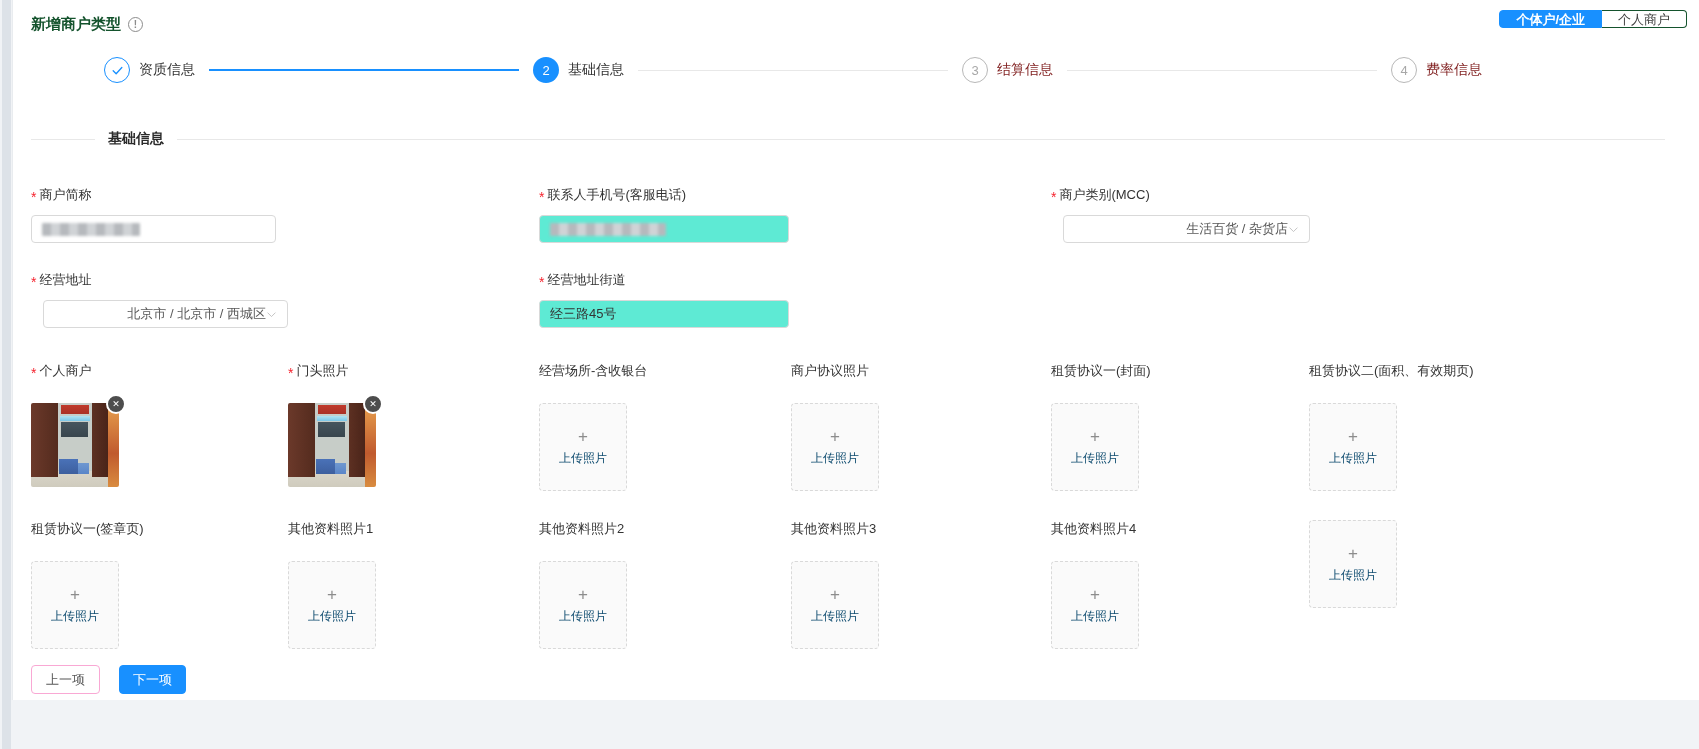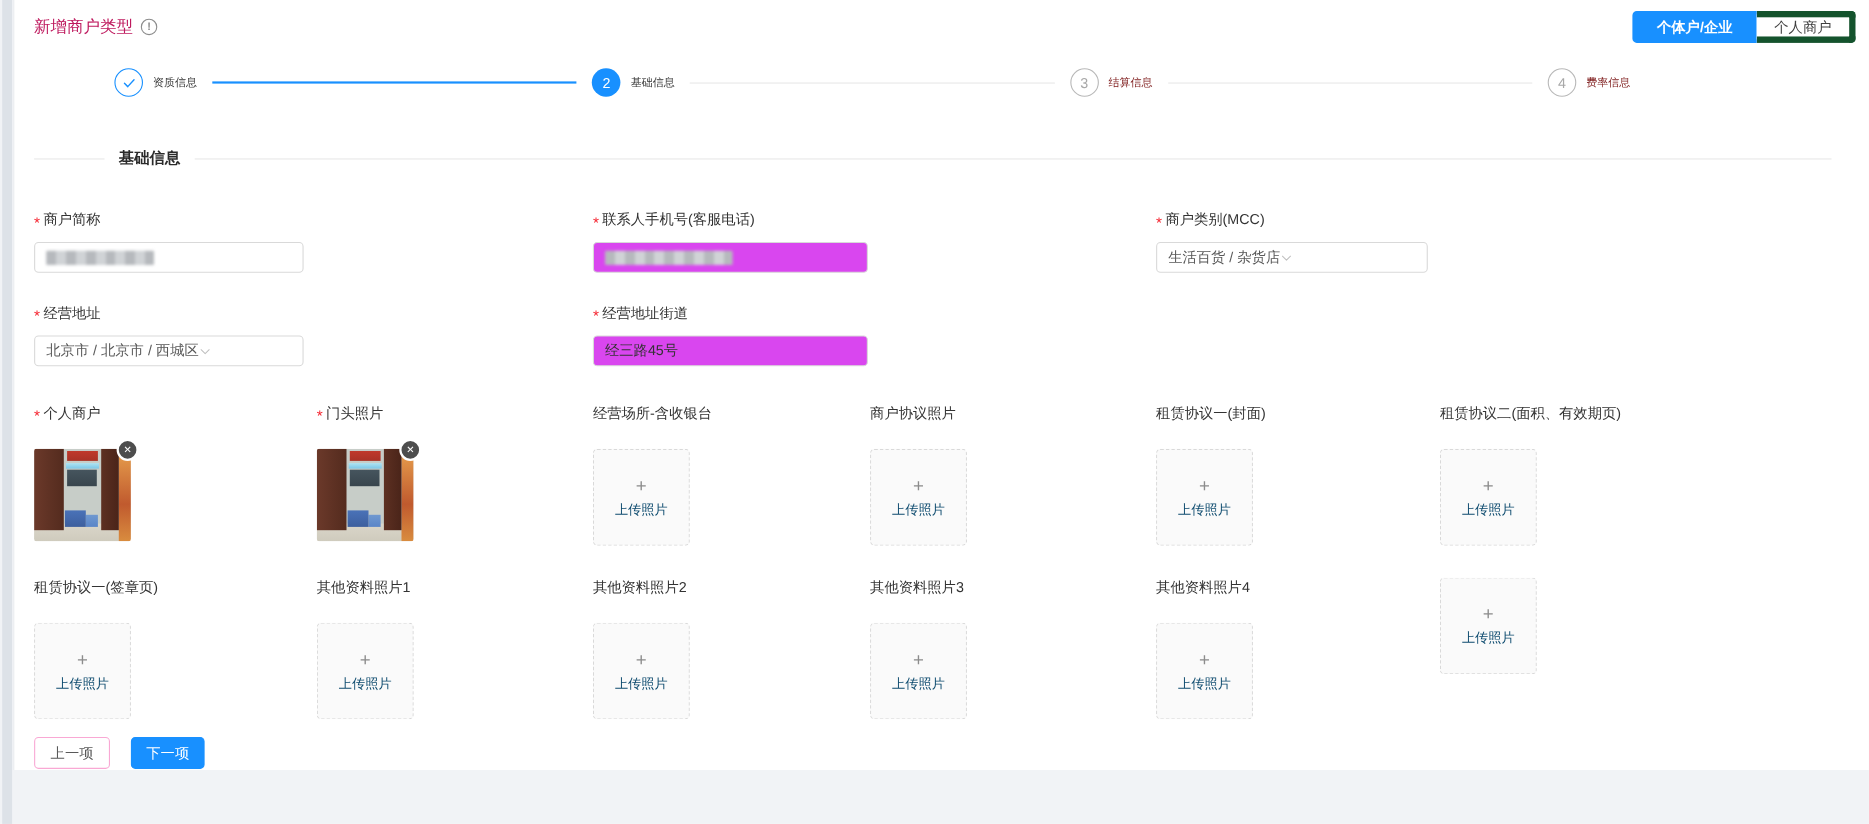--- a/index.html
+++ b/index.html
@@ -12,68 +12,68 @@
   }
   .left-strip { position:absolute; left:2px; top:0; width:9px; height:749px; background:#dde2e8; }
   .card {
     position:absolute; left:12px; top:0; right:0; height:700px;
     background:#fff; border-left:1px solid #e9ecef;
     padding:0 12px 0 18px;
   }
   
   .header { display:flex; justify-content:space-between; align-items:flex-start; padding-top:10px; }
   .title-wrap { display:flex; align-items:center; gap:7px; padding-top:5px; }
-  .page-title { font-size:15px; font-weight:normal; color:#be185d; }
+  .page-title { font-size:15px; font-weight:bold; color:#14532d; }
   .info-icon {
     width:15px; height:15px; border:1px solid #8c8c8c; border-radius:50%;
     color:#8c8c8c; font-size:10px; display:flex; align-items:center; justify-content:center;
     font-weight:bold; cursor:pointer;
   }
   .toggle-group { display:flex; }
   .toggle {
-    height:29px; padding:0 16px; font-size:13px; cursor:pointer;
-    border:6px solid #14532d; background:#fff; color:#404040;
+    height:18px; padding:0 16px; font-size:13px; cursor:pointer;
+    border:1px solid #14532d; background:#fff; color:#404040;
     font-family:"Liberation Sans", sans-serif;
   }
   .toggle:first-child { border-radius:4px 0 0 4px; }
   .toggle:last-child { border-radius:0 4px 4px 0; border-left:none; }
   .toggle.active { background:#1890ff; border-color:#1890ff; color:#fff; font-weight:bold; }
   
   .stepper { display:flex; align-items:center; margin-top:22px; padding-left:73px; padding-right:205px; height:28px; }
   .step { display:flex; align-items:center; gap:9px; white-space:nowrap; }
   .step-circle {
     width:26px; height:26px; border-radius:50%; flex:0 0 26px;
     display:flex; align-items:center; justify-content:center; font-size:13px;
   }
   .step-circle.finished { border:1px solid #1890ff; color:#1890ff; background:#fff; }
   .step-circle.current  { background:#1890ff; color:#fff; }
   .step-circle.waiting  { border:1px solid #b8b8b8; color:#a8a8a8; background:#fff; }
-  .step-label { font-size:10px; color:#333; }
+  .step-label { font-size:14px; color:#333; }
   .step.waiting .step-label { color:#7f1d1d; }
   .connector { flex:1; height:1px; background:#e8e8e8; margin:0 14px; }
   .connector.done { background:#1890ff; height:2px; }
   
   .divider { display:flex; align-items:center; margin-top:46px; padding-right:22px; }
   .divider .line { height:1px; background:#e8e8e8; }
   .divider .line.short { width:64px; }
   .divider .line.long { flex:1; }
   .divider-title { font-size:14px; font-weight:bold; color:#2b2b2b; margin:0 13px; }
   
   .form-grid { display:grid; grid-template-columns:508px 512px 1fr; margin-top:38px; }
   .form-grid.row2 { margin-top:28px; }
   .field-label { display:flex; align-items:center; gap:3px; font-size:13px; color:#333; margin-bottom:11px; }
   .req { color:#f5222d; font-size:14px; position:relative; top:2px; }
   .control {
     height:28px; border:1px solid #d9d9d9; border-radius:4px; background:#fff;
     display:flex; align-items:center; padding:0 10px; font-size:13px; color:#595959;
     cursor:text;
   }
   .control.w1 { width:245px; } .control.w2 { width:250px; } .control.w3 { width:247px; }
-  .control.yellow { background:#d946ef; }
-  .control.select { justify-content:flex-start; cursor:pointer; }
+  .control.yellow { background:#5eead4; }
+  .control.select { justify-content:flex-end; cursor:pointer;margin-left:12px; }
   .control .value-dark { color:#333; }
   .chevron { display:flex; align-items:center; color:#bfbfbf; }
   .redacted { height:13px; border-radius:1px; filter:blur(1.4px);
     background:repeating-linear-gradient(90deg,#b6b9bd 0 9px,#d0d3d6 9px 18px); }
   .redacted.r1 { width:98px; } .redacted.r2 { width:116px; }
   
   .photo-grid { display:grid; grid-template-columns:257px 251px 252px 260px 258px 1fr; margin-top:34px; }
   .photo-grid.row2 { margin-top:29px; }
   .photo-label { display:flex; align-items:center; gap:3px; font-size:13px; color:#333; margin-bottom:23px; }
   .upload-box {

